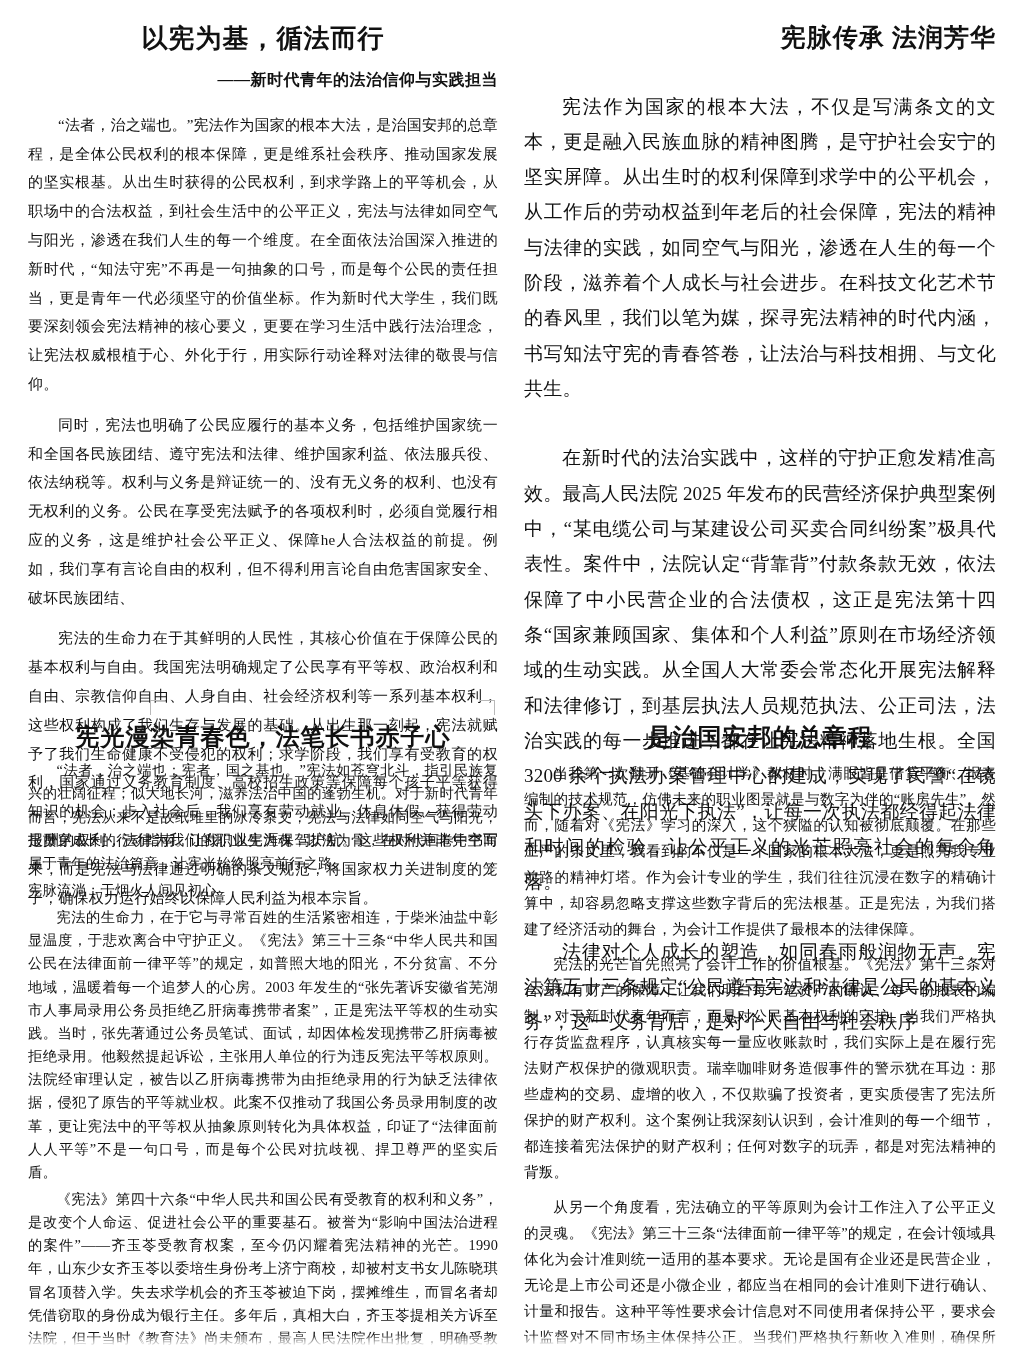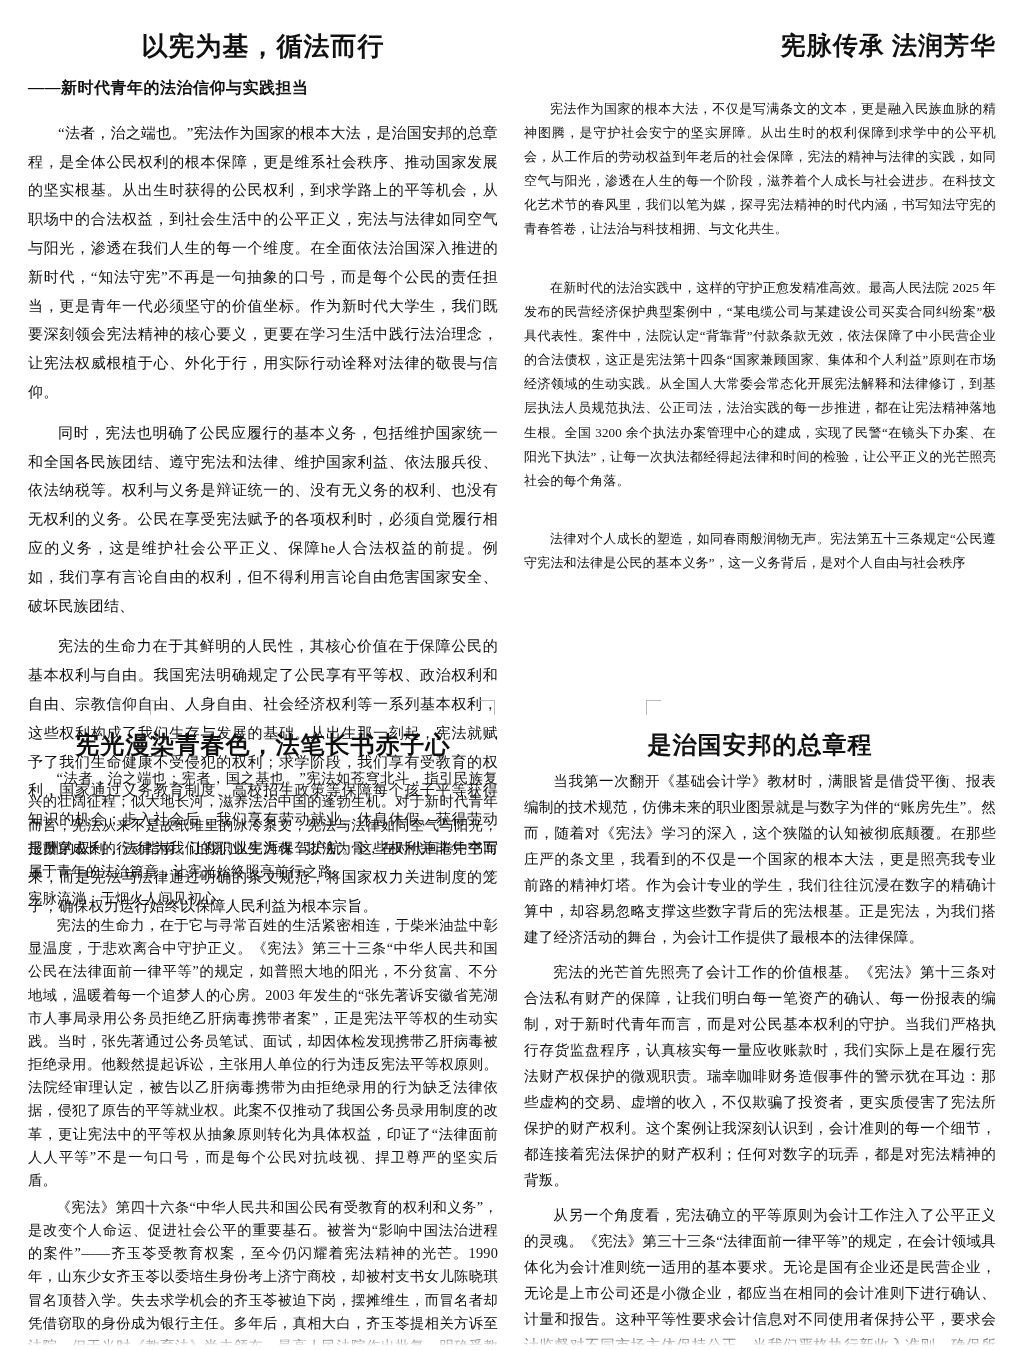--- a/index.html
+++ b/index.html
@@ -28,46 +28,46 @@
   .q-tl { left: 28px;  top: 18px;  width: 470px; height: 690px; }
   .q-tr { left: 524px; top: 18px;  width: 472px; height: 690px; }
   .q-bl { left: 28px;  top: 718px; width: 470px; height: 620px; font-family: Liberation Serif, serif; }
   .q-br { left: 524px; top: 718px; width: 472px; height: 620px; }
 
   .art-title {
     text-align: center;
     font-weight: bold;
     font-size: 25px;
     letter-spacing: 1px;
-    margin: 12px 0 6px 0;
+    margin: 4px 0 6px 0;
     line-height: 1.3;
   }
   .q-tl .art-title { font-size: 26px; margin-bottom: 14px; }
   .q-tr .art-title { font-size: 25px; margin-bottom: 10px; text-align: right; }
   .q-bl .art-title { font-size: 24px; margin-bottom: 6px; }
   .q-br .art-title { font-size: 24px; margin-bottom: 8px; }
 
   .art-subtitle {
-    text-align: left;
+    text-align: right;
     font-weight: bold;
     font-size: 16px;
     margin: 0 0 20px 0;
     letter-spacing: 0.5px;
   }
   .body-text p {
     margin: 0 0 7px 0;
     text-align: justify;
     text-justify: inter-ideograph;
     text-indent: 2em;
     font-size: 14.6px;
     line-height: 1.72;
     letter-spacing: 0.2px;
   }
   .q-tl .body-text p { font-size: 15px; line-height: 1.92; margin-bottom: 12px; }
-  .q-tr .body-text p { font-size: 13px; line-height: 1.86; margin-bottom: 10px; margin-top: 34px; }
+  .q-tr .body-text p { font-size: 19px; line-height: 1.86; margin-bottom: 10px; margin-top: 34px; }
   .q-bl .body-text p { font-size: 14.3px; line-height: 1.62; margin-bottom: 4px; }
   .q-br .body-text p { font-size: 14.6px; line-height: 1.78; margin-bottom: 9px; }
 
   .body-text p.noindent { text-indent: 0; }
 
   
   .crop-mark {
     position: absolute;
     width: 14px;
     height: 14px;

